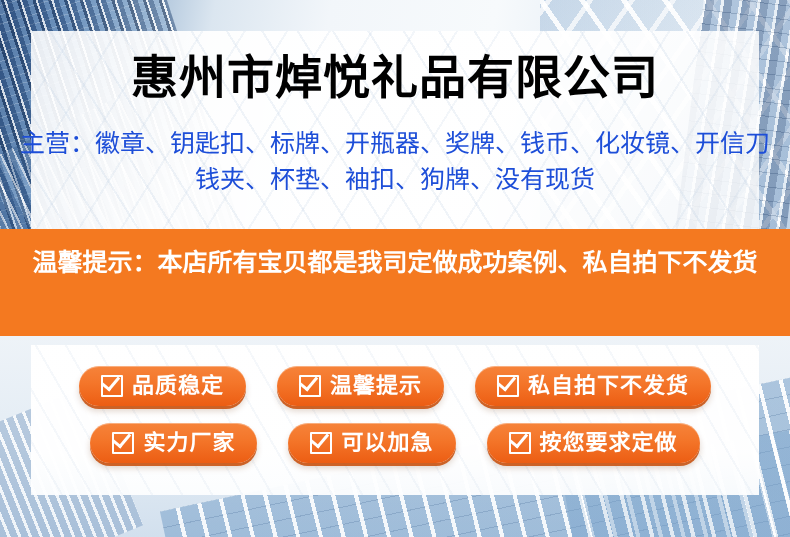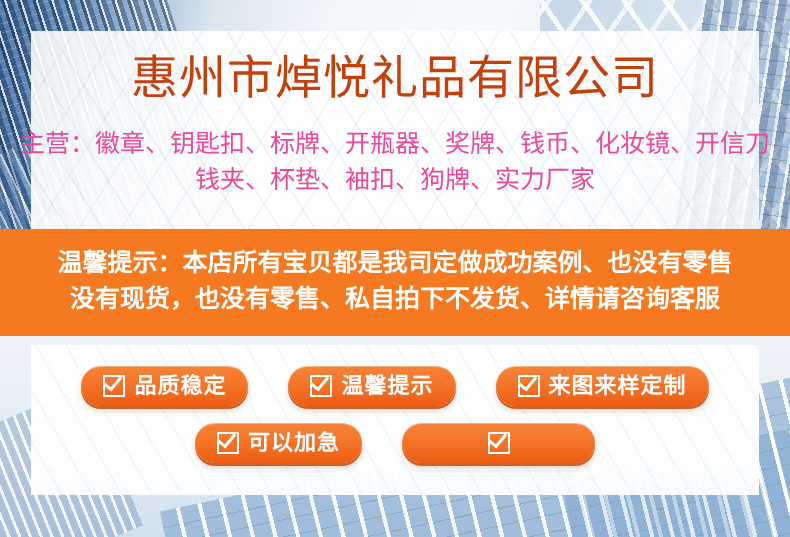--- a/index.html
+++ b/index.html
@@ -120,29 +120,29 @@
     width: 790px;
     height: 229px;
     z-index: 5;
     text-align: center;
   }
   .company-title {
     margin: 0;
     padding-top: 50px;
     font-size: 47px;
     line-height: 56px;
-    font-weight: normal;
-    color: #c2410c;
+    font-weight: bold;
+    color: #000000;
     letter-spacing: 1px;
     font-family: "DejaVu Sans", "Liberation Sans", sans-serif;
   }
   .scope-line {
     font-size: 25px;
     line-height: 34px;
-    color: #ec4899;
+    color: #1d4ed8;
     letter-spacing: 0px;
     font-family: "DejaVu Sans", "Liberation Sans", sans-serif;
   }
   .scope-1 { margin-top: 21px; }
   .scope-2 { margin-top: 2px; }
 
   
   .notice {
     position: absolute;
     left: 0; top: 229px;
@@ -238,21 +238,21 @@
     flex-direction: column;
     align-items: center;
     justify-content: flex-start;
     padding-top: 30px;
     box-sizing: border-box;
   }
   .badge-row {
     display: flex;
     justify-content: center;
     align-items: center;
-    gap: 40px;
+    gap: 31px;
     margin-bottom: 17px;
   }
   .badge {
     display: flex;
     align-items: center;
     justify-content: center;
     gap: 9px;
     height: 40px;
     padding: 0 22px;
     border-radius: 22px;
@@ -305,26 +305,25 @@
     <div class="facade-left"></div>
     <div class="facade-left2"></div>
     <div class="facade-right"></div>
     <div class="facade-right2"></div>
     <div class="header-plate"></div>
   </div>
 
   <div class="header-text">
     <h1 class="company-title">惠州市焯悦礼品有限公司</h1>
     <div class="scope-line scope-1">主营：徽章、钥匙扣、标牌、开瓶器、奖牌、钱币、化妆镜、开信刀</div>
-    <div class="scope-line scope-2">钱夹、杯垫、袖扣、狗牌、实力厂家</div>
+    <div class="scope-line scope-2">钱夹、杯垫、袖扣、狗牌、没有现货</div>
   </div>
 
   <div class="notice">
-    <div class="notice-line notice-1">温馨提示：本店所有宝贝都是我司定做成功案例、也没有零售</div>
-    <div class="notice-line notice-2">没有现货，也没有零售、私自拍下不发货、详情请咨询客服</div>
+    <div class="notice-line notice-1">温馨提示：本店所有宝贝都是我司定做成功案例、私自拍下不发货</div>
   </div>
 
   <div class="features">
     <div class="features-bg-left"></div>
     <div class="features-bg-bottom"></div>
     <div class="features-bg-right"></div>
     <div class="features-plate"></div>
   </div>
 
   <div class="badge-grid">
@@ -333,29 +332,34 @@
       <div class="badge badge-w1">
         <span class="badge-check"></span>
         <span class="badge-label">品质稳定</span>
       </div>
       <div class="badge badge-w2">
         <span class="badge-check"></span>
         <span class="badge-label">温馨提示</span>
       </div>
       <div class="badge badge-w3">
         <span class="badge-check"></span>
-        <span class="badge-label">来图来样定制</span>
+        <span class="badge-label">私自拍下不发货</span>
       </div>
     </div>
 
     <div class="badge-row">
+      <div class="badge badge-w1">
+        <span class="badge-check"></span>
+        <span class="badge-label">实力厂家</span>
+      </div>
       <div class="badge badge-w2">
         <span class="badge-check"></span>
         <span class="badge-label">可以加急</span>
       </div>
       <div class="badge badge-w3">
         <span class="badge-check"></span>
+        <span class="badge-label">按您要求定做</span>
       </div>
     </div>
 
   </div>
 
 </div>
 
 </body></html>

